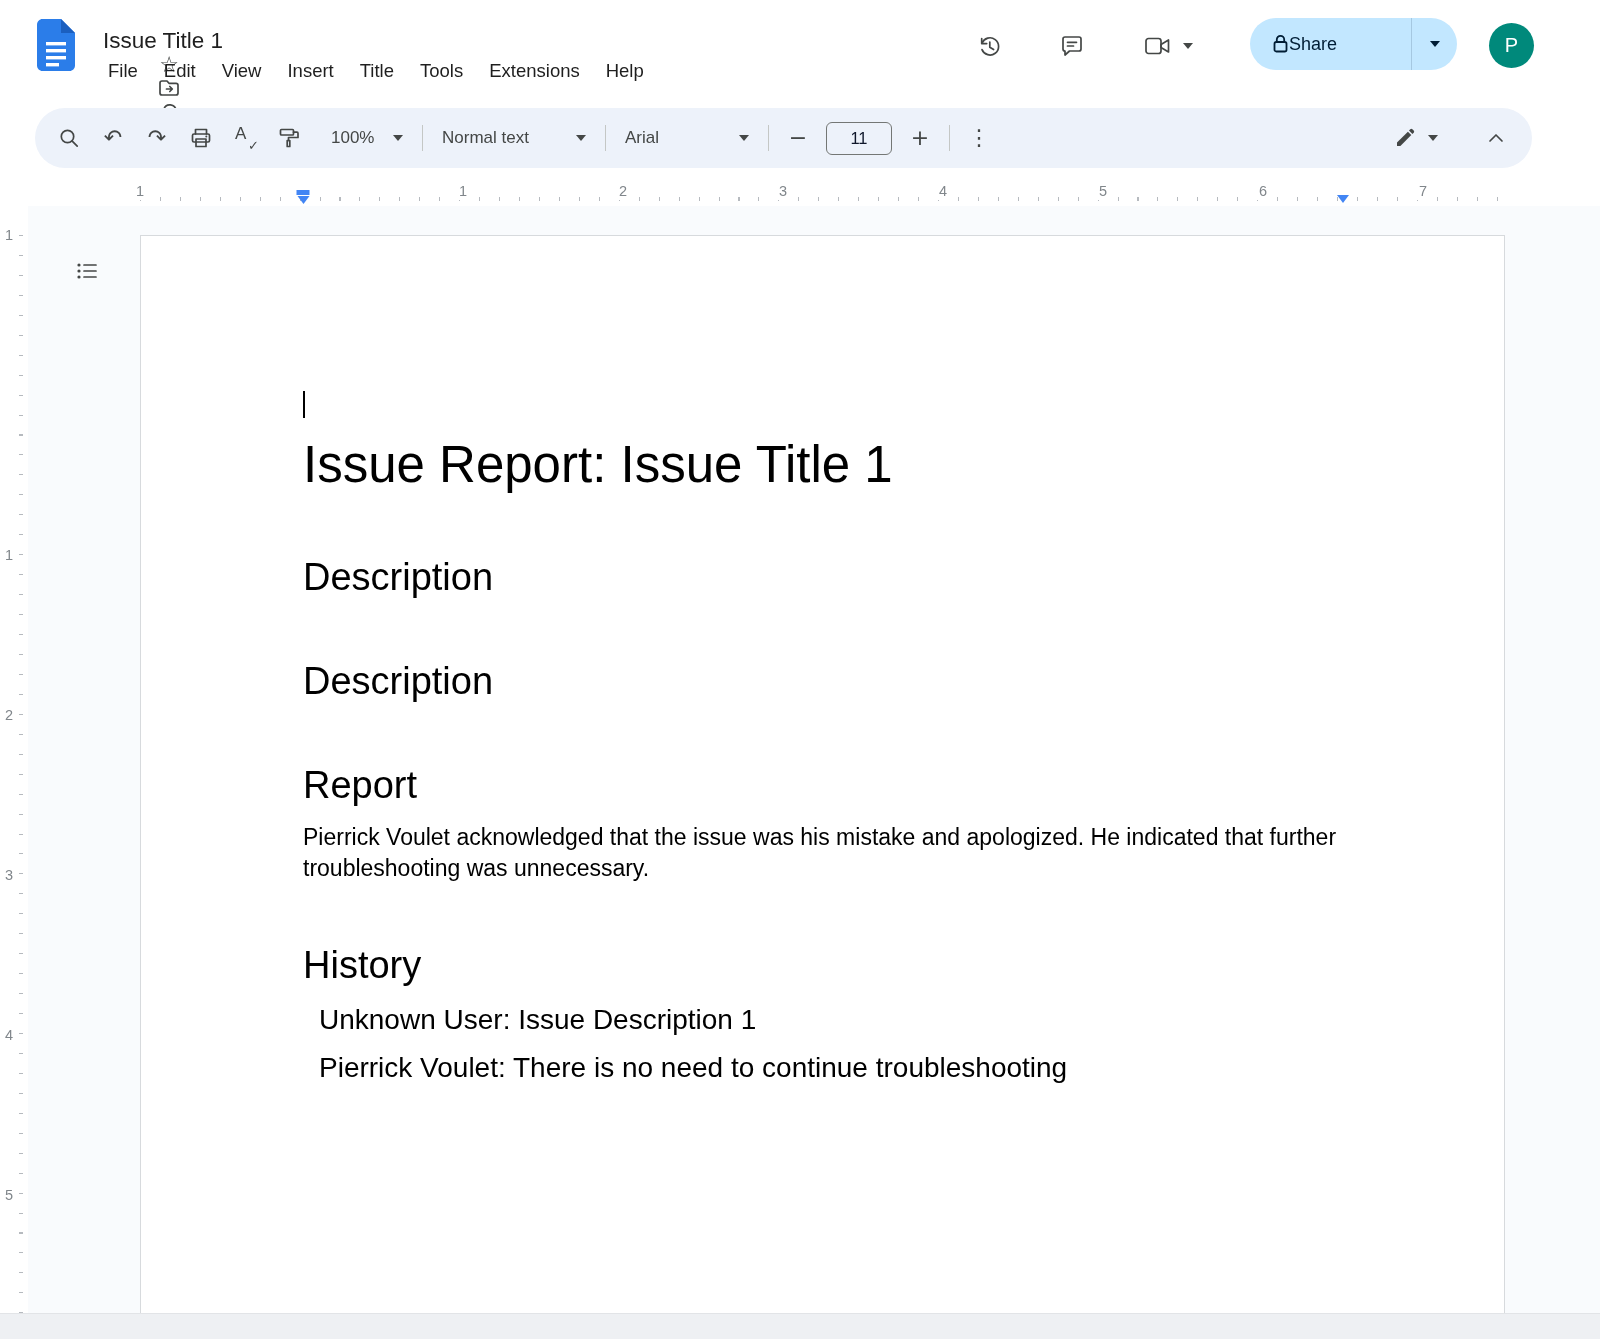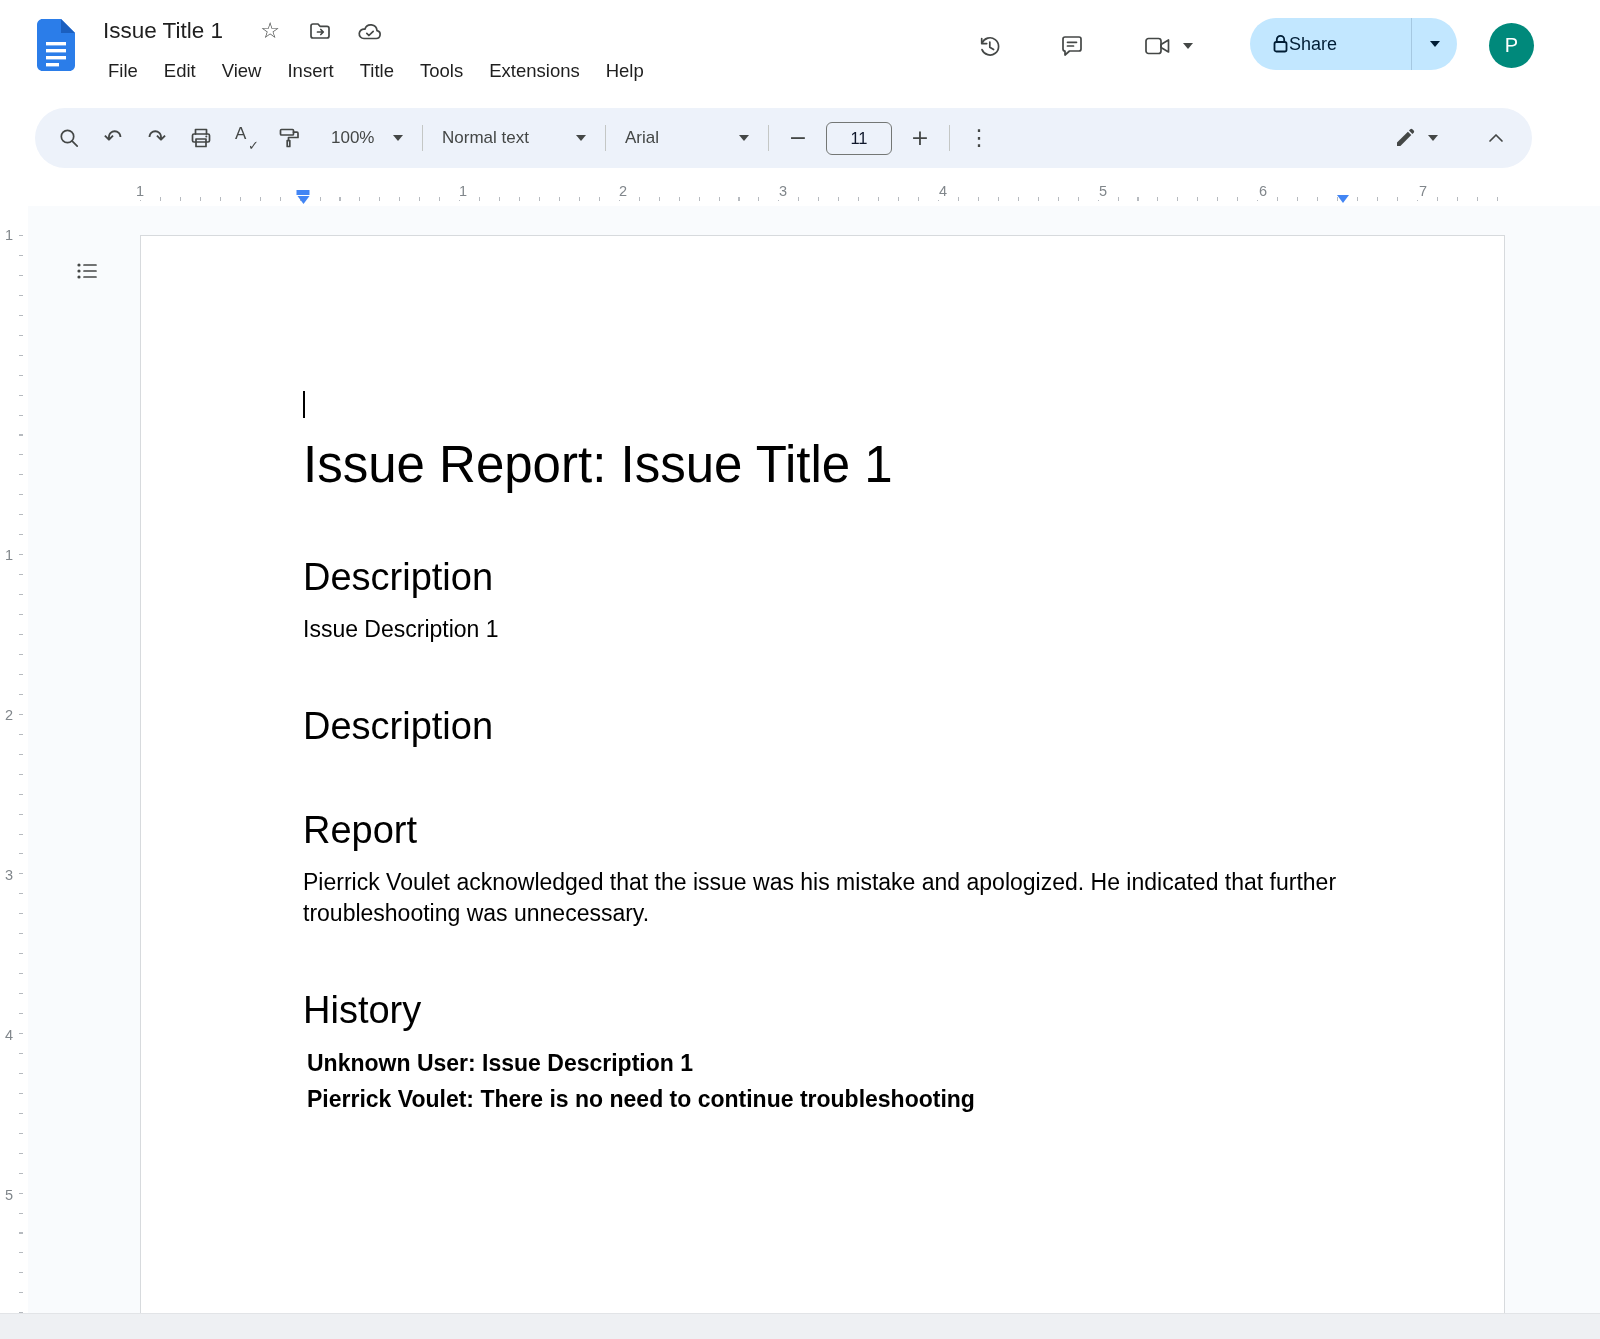--- a/index.html
+++ b/index.html
@@ -8,21 +8,21 @@
     width:1600px; height:1339px; position:relative; overflow:hidden;
     background:#fff; font-family:"Liberation Sans","DejaVu Sans",sans-serif;
     color:#1f1f1f; -webkit-font-smoothing:antialiased;
   }
   svg { display:block; }
   .ico-stroke { stroke:#444746; stroke-width:1.7; fill:none; stroke-linecap:round; stroke-linejoin:round; }
 
   
   .header { position:absolute; top:0; left:0; right:0; height:104px; background:#fff; }
   .docs-logo { position:absolute; left:37px; top:19px; cursor:pointer; }
-  .title-row { position:absolute; left:103px; top:14px; display:flex; align-items:center; height:34px; }
+  .title-row { position:absolute; left:103px; top:28px; display:flex; align-items:center; height:34px;flex-direction:column; }
   .doc-title-text { font-size:22.5px; color:#1f1f1f; margin-right:32px; white-space:nowrap; }
   .title-ico { width:30px; height:30px; display:flex; align-items:center; justify-content:center;
                border-radius:50%; margin-right:20px; cursor:pointer; color:#444746; }
   .star-glyph { font-family:"DejaVu Sans",sans-serif; font-size:22px; line-height:1; color:#444746; }
   .menubar { position:absolute; left:95px; top:55px; display:flex; align-items:center; height:32px; }
   .menu-item { font-size:18.5px; color:#1f1f1f; padding:3px 13px; border-radius:6px; cursor:pointer; }
 
   .hdr-btn { position:absolute; top:23px; width:46px; height:46px; border-radius:50%;
              display:flex; align-items:center; justify-content:center; cursor:pointer; }
   .hdr-history { left:966px; }
@@ -91,21 +91,21 @@
                  display:flex; align-items:center; justify-content:center; cursor:pointer; }
   .page { position:absolute; left:140px; top:29px; width:1365px; height:1140px; background:#fff;
           border:1px solid #d7dadd; padding:152px 160px 0 162px; cursor:text; }
   .cursor-line { position:relative; height:34px; }
   .caret { position:absolute; left:0; top:3px; width:2px; height:27px; background:#000; }
   .doc-title { font-size:51px; line-height:62px; font-weight:400; margin:12px 0 0; color:#000; }
   .doc-h { font-size:38px; line-height:46px; font-weight:400; margin:58px 0 0; color:#000; }
   .doc-p { font-size:23px; line-height:31px; font-weight:400; margin:14px 0 0; color:#000;
            white-space:pre-wrap; }
   .history-block { margin-top:14px; }
-  .doc-line { font-size:23px; line-height:32px; font-weight:700; margin:4px; color:#000; }
+  .doc-line { font-size:28px; line-height:32px; font-weight:400; margin:16px; color:#000; }
 
   .bottom-band { position:absolute; left:0; right:0; bottom:0; height:26px; background:#eef0f3;
                  border-top:1px solid #e2e4e7; z-index:6; }
 </style>
 </head>
 <body>
 
 <div class="header">
 
   <div class="docs-logo">
@@ -326,21 +326,20 @@
   </div>
 
   <div class="page">
     <div class="cursor-line">
       <span class="caret"></span>
     </div>
 
     <h1 class="doc-title">Issue Report: Issue Title 1</h1>
 
     <h2 class="doc-h">Description</h2>
-    <p class="doc-p">Issue Description 1</p>
 
     <h2 class="doc-h">Description</h2>
 
     <h2 class="doc-h">Report</h2>
     <p class="doc-p">Pierrick Voulet acknowledged that the issue was his mistake and apologized. He indicated that further troubleshooting was unnecessary.</p>
 
     <h2 class="doc-h">History</h2>
     <div class="history-block">
       <p class="doc-line">Unknown User: Issue Description 1</p>
       <p class="doc-line">Pierrick Voulet: There is no need to continue troubleshooting</p>

